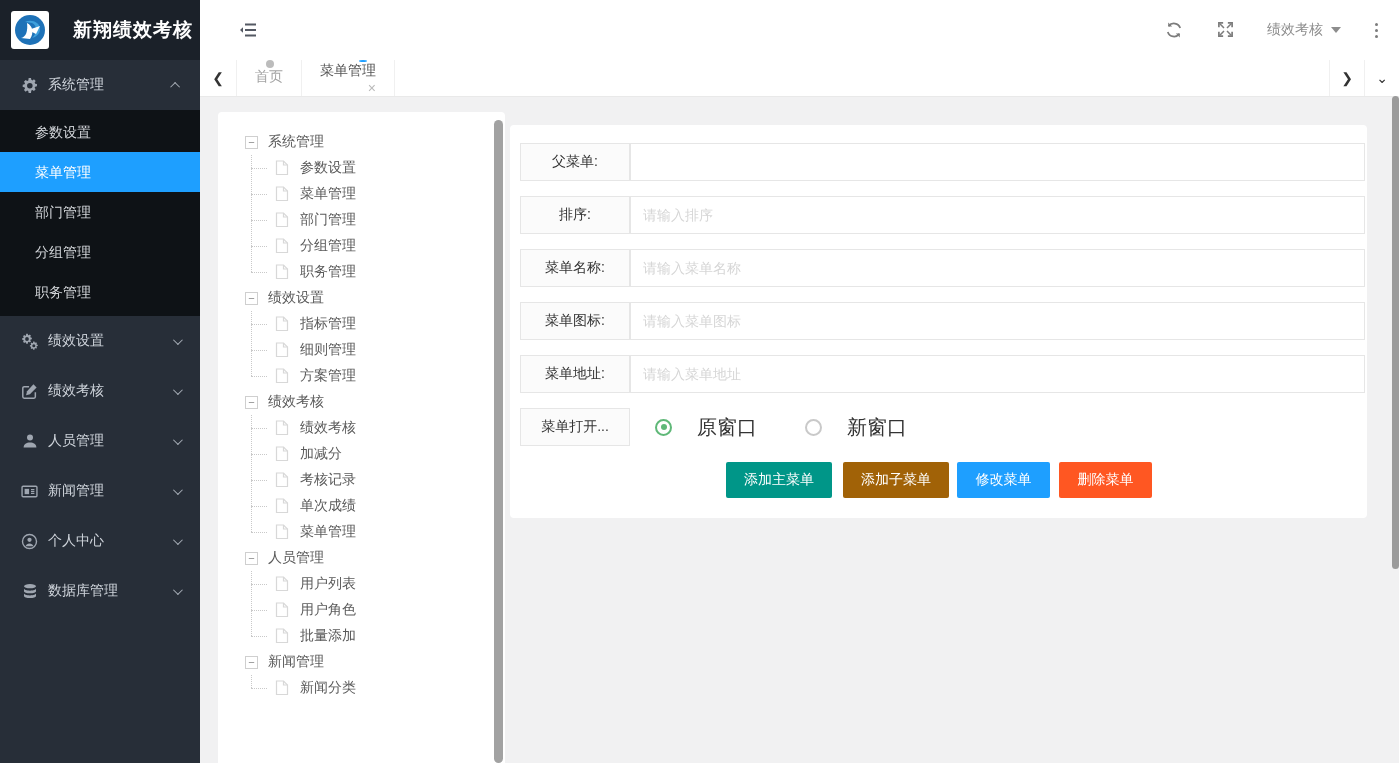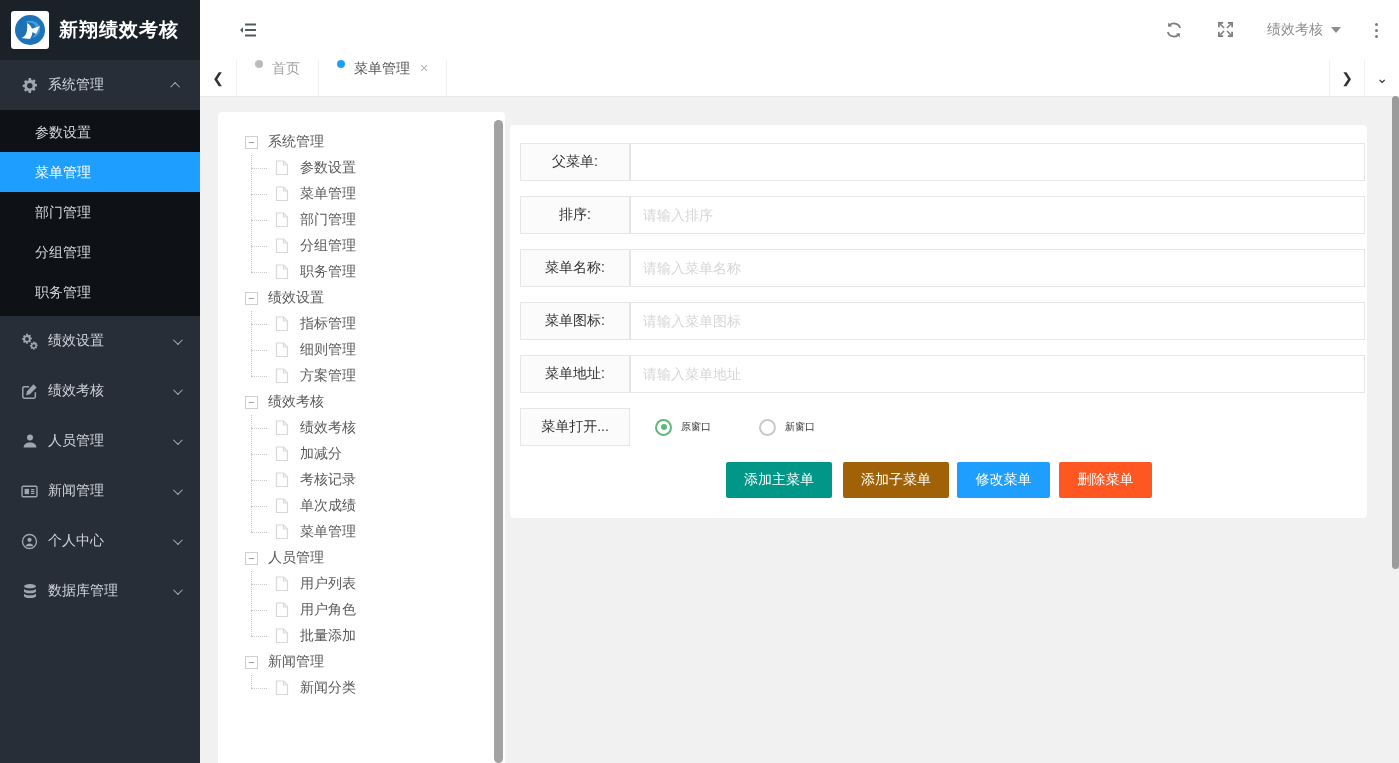--- a/index.html
+++ b/index.html
@@ -5,21 +5,21 @@
   * { margin:0; padding:0; box-sizing:border-box; }
   html,body { width:1399px; height:763px; overflow:hidden; }
   body { font-family:"Liberation Sans","DejaVu Sans",sans-serif; background:#f1f1f2; position:relative; }
 
   .stage { position:absolute; inset:0; width:1399px; height:763px; background:#f1f1f2; overflow:hidden; }
 
   
   .sidebar { position:absolute; left:0; top:0; width:200px; height:763px; background:#272e38; z-index:5; }
   .logo-bar { height:60px; background:#1b2129; display:flex; align-items:center; padding-left:11px; }
   .logo-mark { width:38px; height:38px; background:#ffffff; border-radius:3px; display:flex; align-items:center; justify-content:center; flex:none; }
-  .logo-title { color:#ffffff; font-size:19px; font-weight:bold; margin-left:10px; letter-spacing:1px; white-space:nowrap; }
+  .logo-title { color:#ffffff; font-size:19px; font-weight:bold; margin-left:24px; letter-spacing:1px; white-space:nowrap; }
   .nav-item { height:50px; display:flex; align-items:center; padding:0 20px 0 21px; color:#cfd4db; font-size:14px; cursor:pointer; position:relative; }
   .nav-item .nav-ic { width:17px; height:17px; color:#9fa6b0; margin-right:10px; flex:none; display:flex; align-items:center; justify-content:center; }
   .nav-item .nav-label { flex:1; }
   .chev { width:7px; height:7px; border-right:1.6px solid #a6adb6; border-bottom:1.6px solid #a6adb6; flex:none; }
   .chev.down { transform:rotate(45deg) translateY(-2px); }
   .chev.up   { transform:rotate(-135deg) translateY(-2px); }
   .submenu { background:#0e1216; padding:2px 0 4px 0; }
   .submenu-item { height:40px; line-height:40px; padding-left:35px; font-size:14px; color:#d3d6da; cursor:pointer; }
   .submenu-item.selected { background:#1E9FFF; color:#ffffff; }
 
@@ -33,21 +33,21 @@
   .refresh-btn { margin-right:34px; }
   .fullscreen-btn { margin-right:32px; }
   .user-entry { display:flex; align-items:center; cursor:pointer; margin-right:26px; }
   .user-name { color:#8d8d8d; font-size:14px; margin-right:8px; }
   .caret-down { width:0; height:0; border-left:5px solid transparent; border-right:5px solid transparent; border-top:6px solid #8d8d8d; }
   .dots-btn { width:18px; display:flex; flex-direction:column; align-items:center; gap:3px; cursor:pointer; margin-right:14px; }
   .dots-btn i { width:3px; height:3px; background:#7c7c7c; border-radius:50%; }
 
   .tabbar { position:absolute; left:0; top:60px; right:0; height:37px; background:#ffffff; border-bottom:1px solid #e9e9e9; display:flex; }
   .tab-nav { width:37px; height:100%; border-right:1px solid #f0f0f0; display:flex; align-items:center; justify-content:center; cursor:pointer; color:#333; font-size:14px; }
-  .tab { height:100%; display:flex; align-items:flex-start; padding:0 18px; font-size:14px; cursor:pointer; white-space:nowrap; }
+  .tab { height:100%; display:flex; align-items:flex-end; padding:0 18px; font-size:14px; cursor:pointer; white-space:nowrap;flex-direction:column; }
   .tab .dot { width:8px; height:8px; border-radius:50%; background:#bcbcbc; margin-right:9px; }
   .tab.inactive { color:#a3a3a3; }
   .tab.active { border-left:1px solid #f0f0f0; border-right:1px solid #f0f0f0; color:#555; }
   .tab.active .dot { background:#1E9FFF; }
   .tab .close-x { color:#b9b9b9; font-size:14px; margin-left:10px; }
   .tab-spacer { flex:1; }
   .tab-right-btn { width:35px; height:100%; border-left:1px solid #f0f0f0; display:flex; align-items:center; justify-content:center; cursor:pointer; color:#333; font-size:14px; }
 
   .content { position:absolute; left:0; top:98px; right:0; bottom:0; background:#f1f1f2; }
 
@@ -72,21 +72,21 @@
   .label-cell { position:absolute; left:0; top:0; width:110px; height:38px; background:#fbfbfb; border:1px solid #e6e6e6; display:flex; align-items:center; justify-content:center; font-size:14px; color:#333; white-space:nowrap; overflow:hidden; }
   .input-cell { position:absolute; left:110px; top:0; width:735px; height:38px; }
   .input-cell input { width:100%; height:38px; border:1px solid #e6e6e6; border-left:1px solid #e6e6e6; padding:0 12px; font-size:14px; color:#555; outline:none; font-family:inherit; }
   .input-cell input::placeholder { color:#d6d6d6; opacity:1; }
   .radio-group { position:absolute; left:135px; top:0; height:38px; display:flex; align-items:center; }
   .radio-opt { display:flex; align-items:center; cursor:pointer; margin-right:48px; }
   .radio-circle { width:17px; height:17px; border-radius:50%; position:relative; flex:none; }
   .radio-circle.on { border:2px solid #5FB878; }
   .radio-circle.on::after { content:""; position:absolute; left:3.5px; top:3.5px; width:6px; height:6px; border-radius:50%; background:#5FB878; }
   .radio-circle.off { border:2px solid #c9c9c9; }
-  .radio-label { font-size:10px; color:#333; margin-left:9px; }
+  .radio-label { font-size:20px; color:#333; margin-left:25px; }
   .btn-row { position:absolute; top:337px; left:0; width:100%; height:36px;border-radius:17px; }
   .btn { position:absolute; top:0; height:36px; border:none; border-radius:2px; color:#ffffff; font-size:14px; cursor:pointer; font-family:inherit; padding:0 18px; }
 
   
   .page-scroll { position:absolute; right:0; top:98px; width:7px; bottom:0; background:#f1f1f2; }
   .page-thumb { position:absolute; top:-2px; right:0; width:7px; height:473px; background:#9b9b9b; border-radius:4px; cursor:pointer; }
   .corner-strip { position:absolute; left:0; bottom:0; width:18px; height:5px; background:#7aa0c6; }
 </style>
 </head>
 <body>

